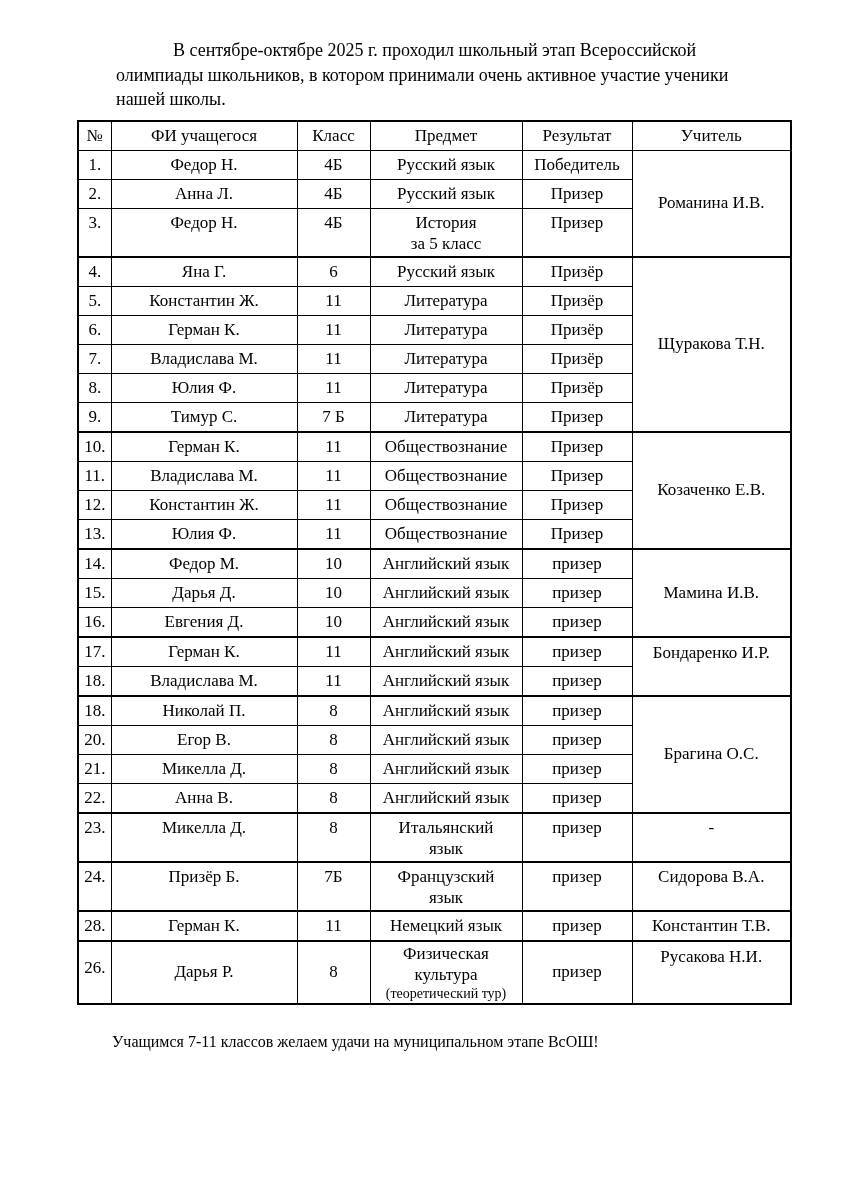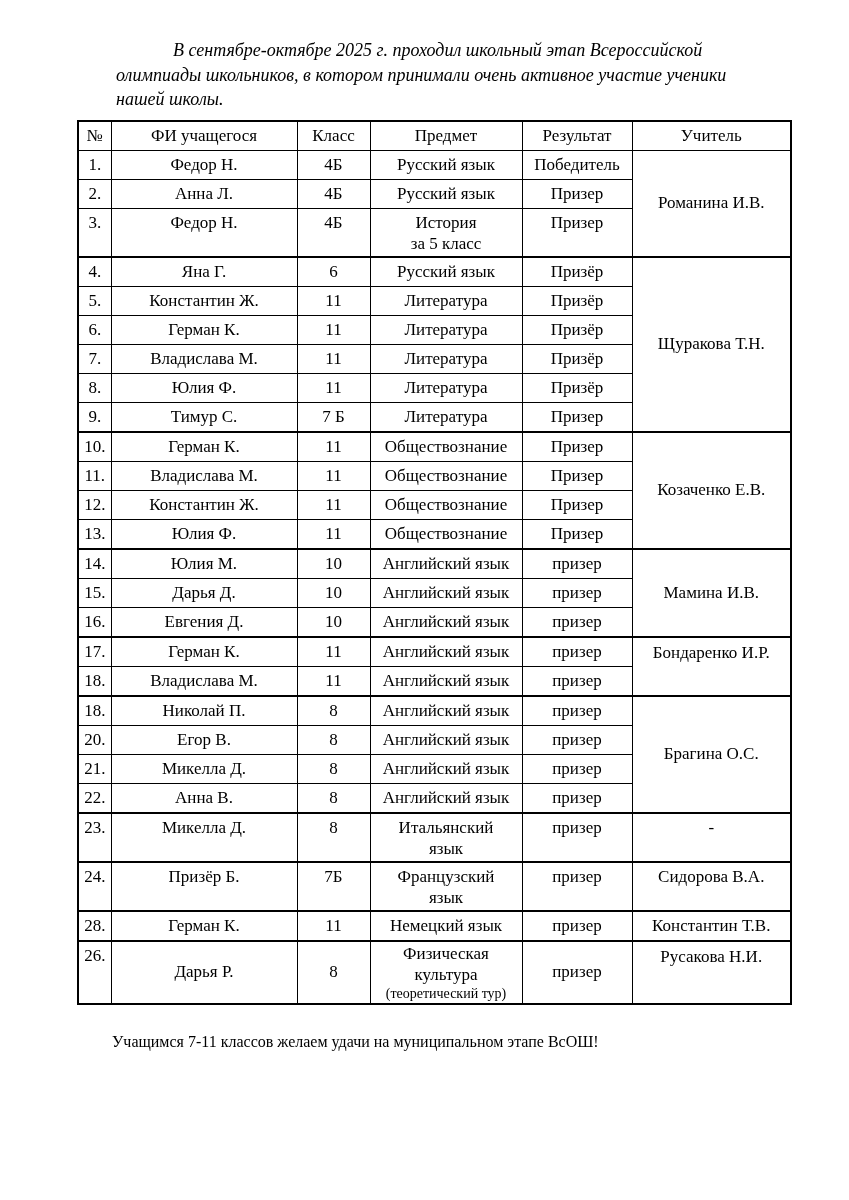--- a/index.html
+++ b/index.html
@@ -20,21 +20,20 @@
     padding: 38px 58px 0 116px;
     font-size: 18px;
     line-height: 24.5px;
   }
   .para {
     margin: 0;
     white-space: pre-line;
   }
   .para.indent {
     text-indent: 57px;
-    font-style: italic;
   }
   table.results {
     border-collapse: collapse;
     table-layout: fixed;
     width: 713px;
     margin: 8px 0 0 77px;
     border: 2px solid #000000;
   }
   col.c-num     { width: 33px; }
   col.c-name    { width: 186px; }
@@ -60,21 +59,21 @@
   
   tbody tr:nth-child(3) td,
   tbody tr:nth-child(23) td,
   tbody tr:nth-child(24) td {
     vertical-align: top;
     padding-top: 3px;
   }
   
   tbody tr:nth-child(26) td:first-child {
     vertical-align: top;
-    padding-top: 3px;
+    padding-top: 15px;
   }
   
   tbody tr:nth-child(17) td:last-child,
   tbody tr:nth-child(26) td:last-child {
     vertical-align: top;
     padding-top: 4px;
   }
   .note {
     font-size: 14px;
     line-height: 16px;
@@ -206,21 +205,21 @@
         </tr>
         <tr>
           <td>13.</td>
           <td>Юлия Ф.</td>
           <td>11</td>
           <td>Обществознание</td>
           <td>Призер</td>
         </tr>
         <tr class="group-start">
           <td>14.</td>
-          <td>Юлия М.</td>
+          <td>Федор М.</td>
           <td>10</td>
           <td>Английский язык</td>
           <td>призер</td>
           <td rowspan="3">Мамина И.В.</td>
         </tr>
         <tr>
           <td>15.</td>
           <td>Дарья Д.</td>
           <td>10</td>
           <td>Английский язык</td>

